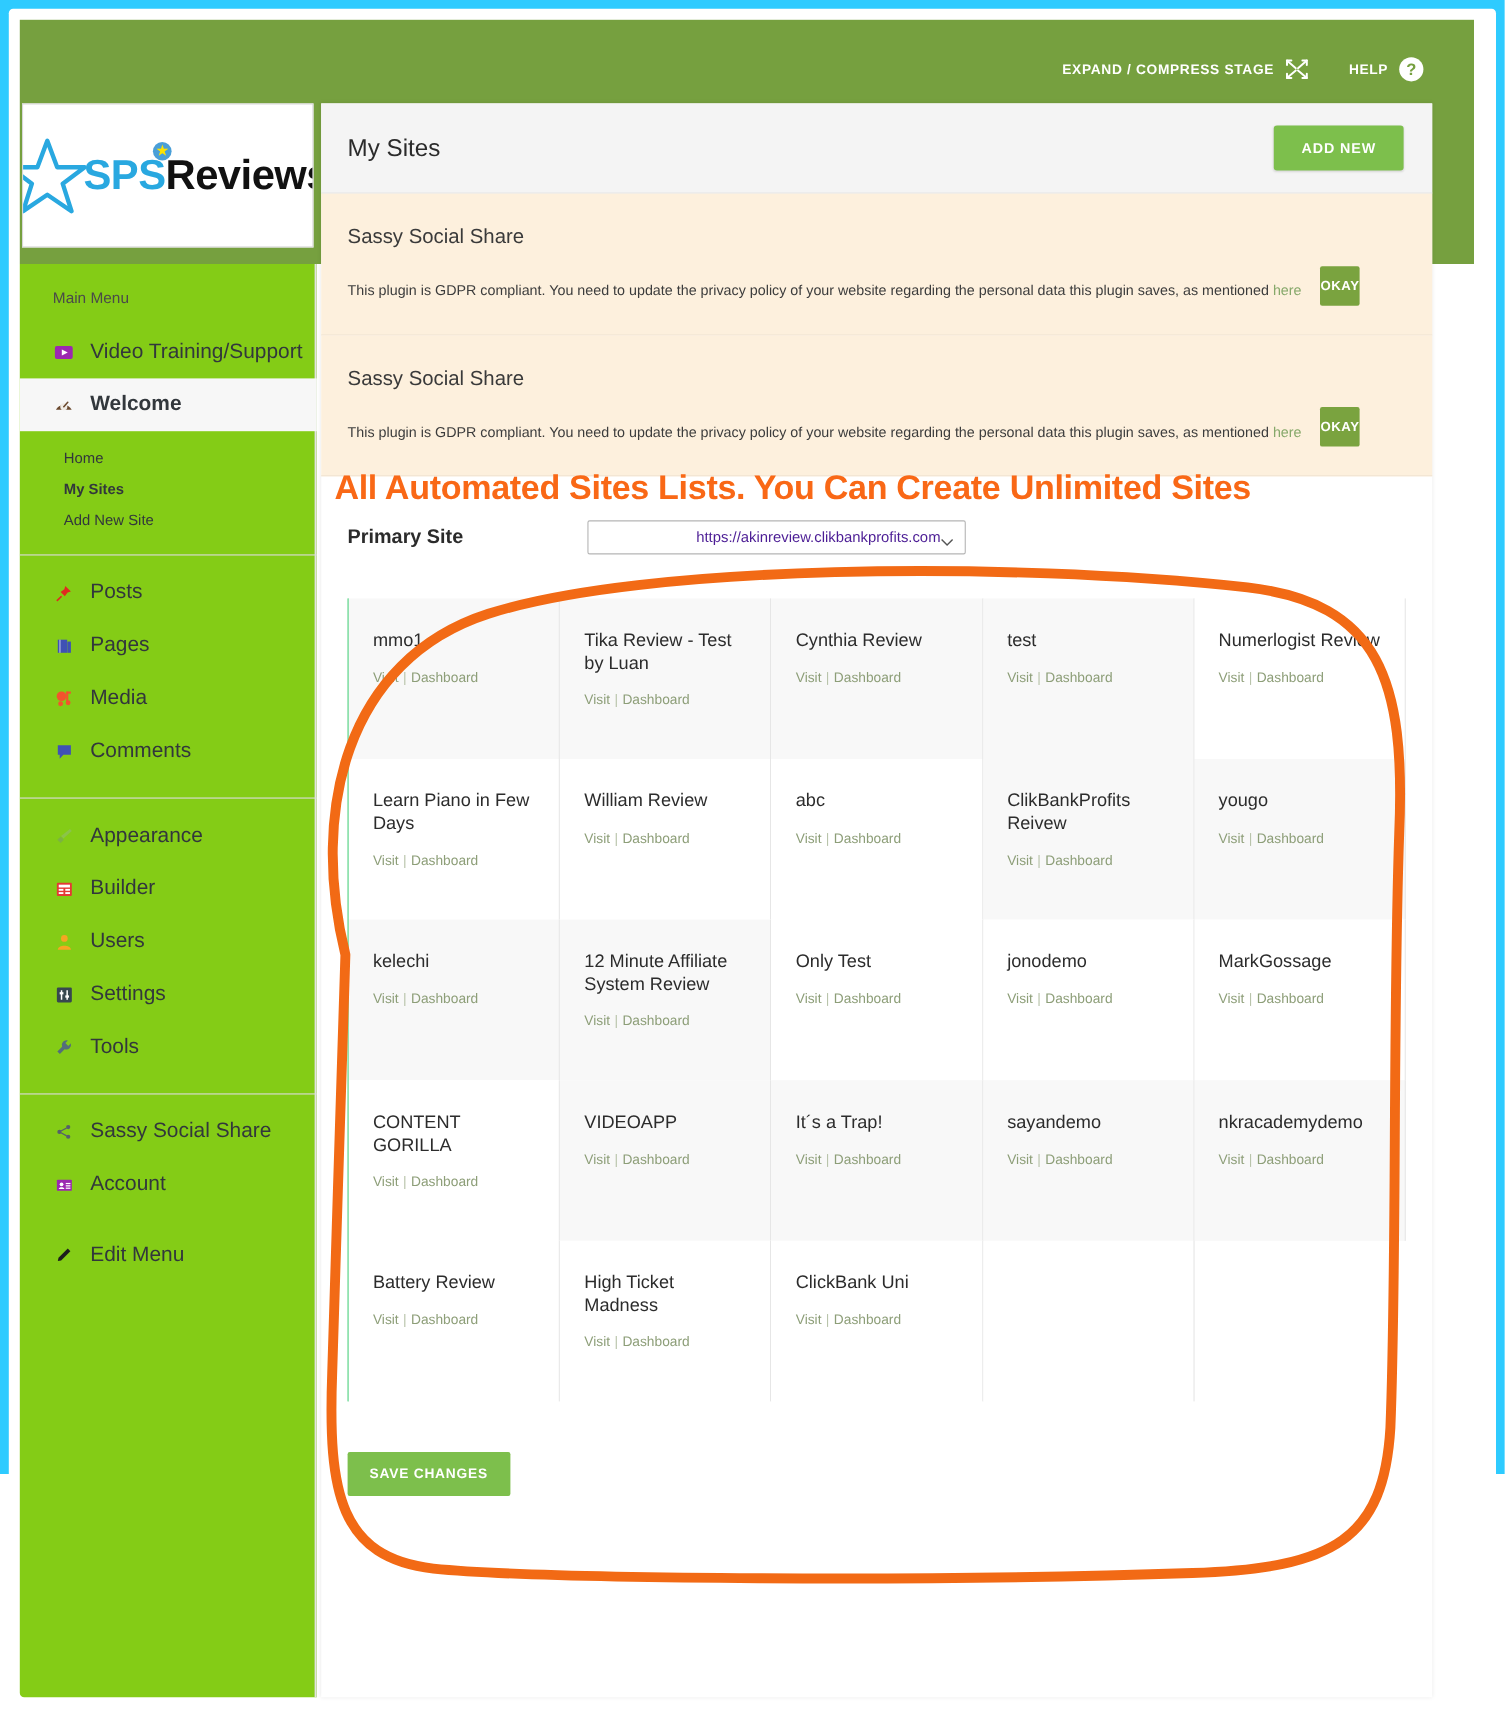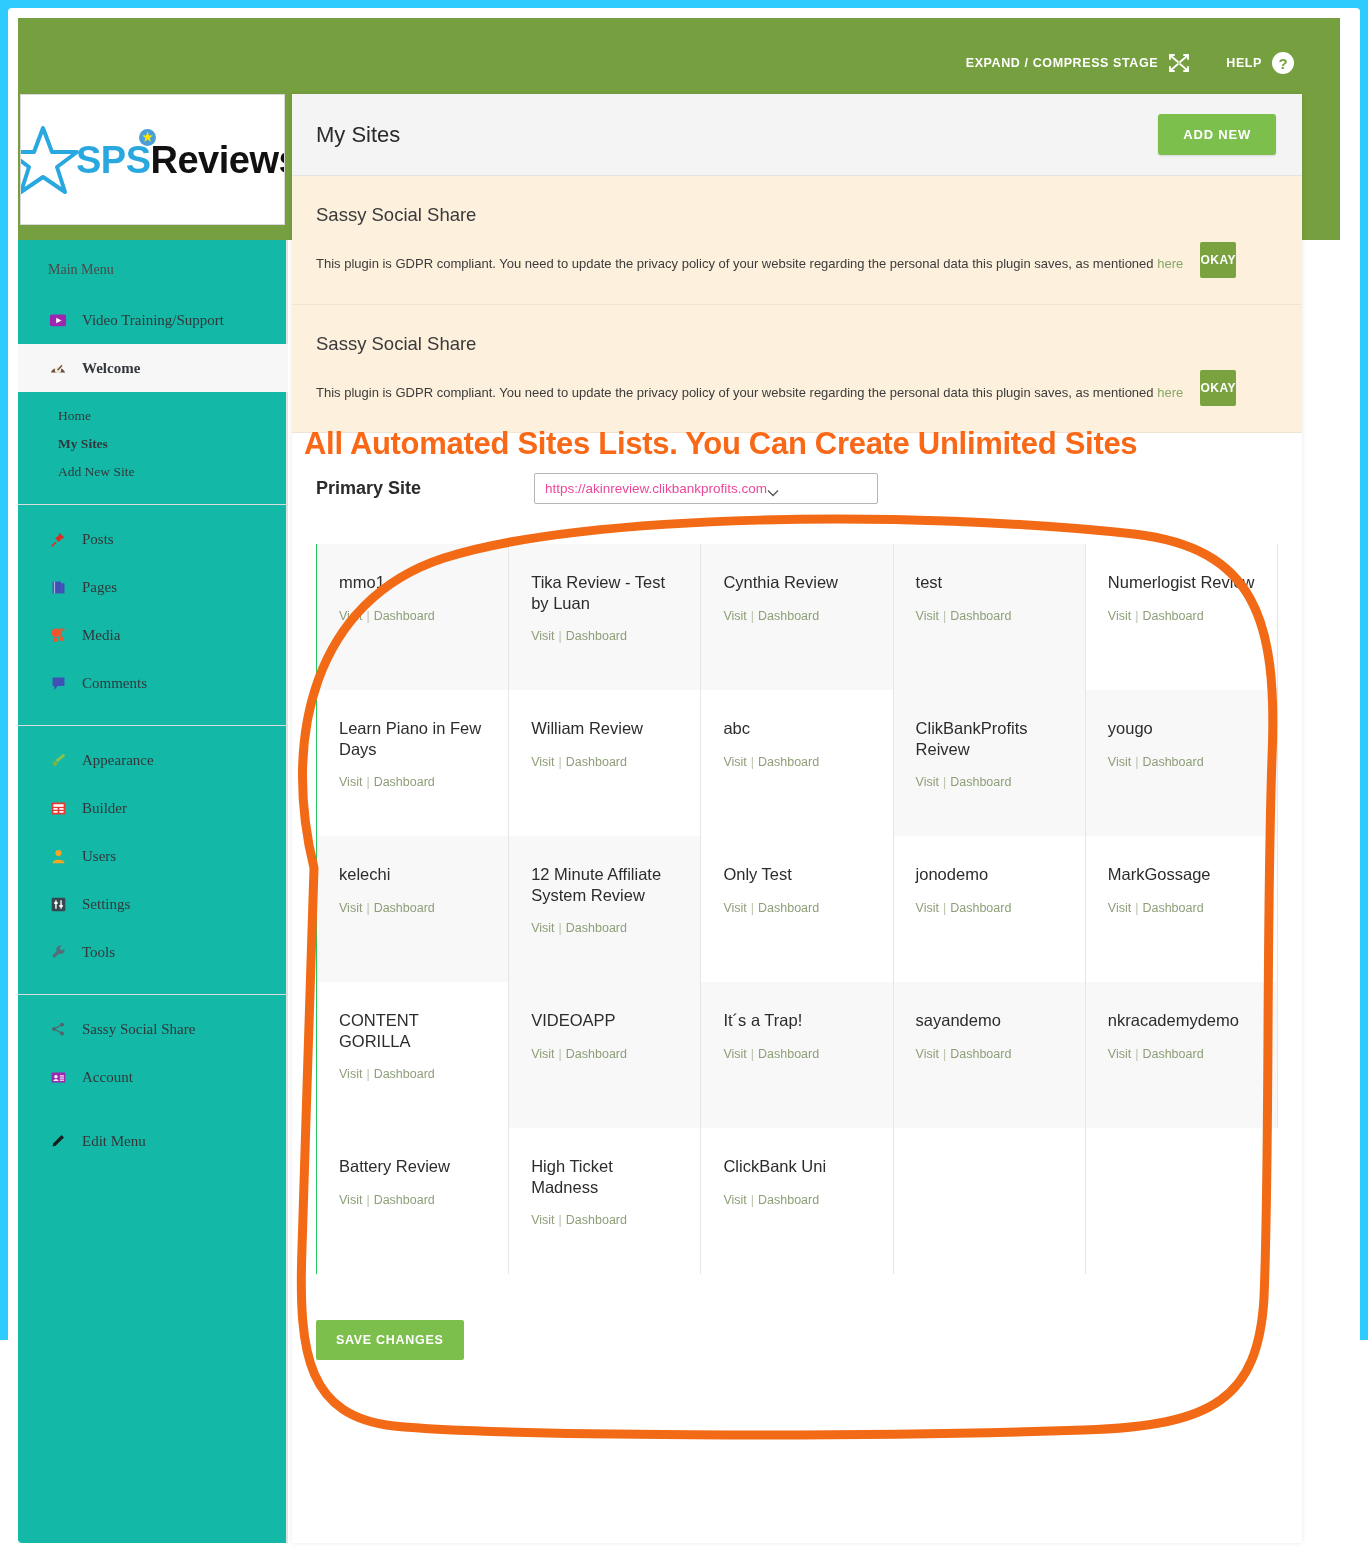--- a/index.html
+++ b/index.html
@@ -79,33 +79,32 @@
     background: #4a9fd8;
     display: flex; align-items: center; justify-content: center;
   }
   .logo-dot span { color: #ffe400; font-size: 12px; line-height: 1; }
 
   
   .sidebar {
     position: absolute;
     left: 10px; top: 232px;
     width: 270px; height: 1303px;
-    background: #14b8a6;
+    background: #84cc16;
     border-bottom-left-radius: 4px;
     box-shadow: inset -2px 0 0 #e2e2e2;
-    font-family: Liberation Serif, serif;
   }
   .sb-section-label {
     font-size: 14px; color: #4a4a4a;
     padding: 22px 0 18px 30px;
   }
   .sb-item {
     display: flex; align-items: center;
     height: 48px; padding-left: 30px;
-    font-size: 15px; color: #32373c;
+    font-size: 19px; color: #32373c;
     cursor: pointer;
   }
   .sb-item.active {
     background: #f7f7f7;
     font-weight: bold;
   }
   .sb-icon {
     width: 20px; height: 20px; margin-right: 14px;
     display: flex; align-items: center; justify-content: center;
     flex: 0 0 20px;
@@ -199,24 +198,24 @@
     padding: 40px 0 20px 24px;
   }
   .primary-label {
     font-size: 18px; color: #2b2b2b; font-weight: bold;
     width: 218px;
   }
   .primary-select {
     width: 344px; height: 31px;
     border: 1px solid #b5b5b5; border-radius: 2px;
     background: #ffffff;
-    font-size: 13.5px; color: #ec4899;
+    font-size: 13.5px; color: #4c1d95;
     font-family: "Liberation Sans", sans-serif;
     padding: 0 10px;
-    display: flex; align-items: center; justify-content: flex-start;
+    display: flex; align-items: center; justify-content: flex-end;
     cursor: pointer;
   }
   .chev { width: 12px; height: 8px; }
 
   
   .grid {
     margin: 20px 24px 0 24px;
     display: grid;
     grid-template-columns: repeat(5, 1fr);
     border-left: 1px solid #22c55e;

